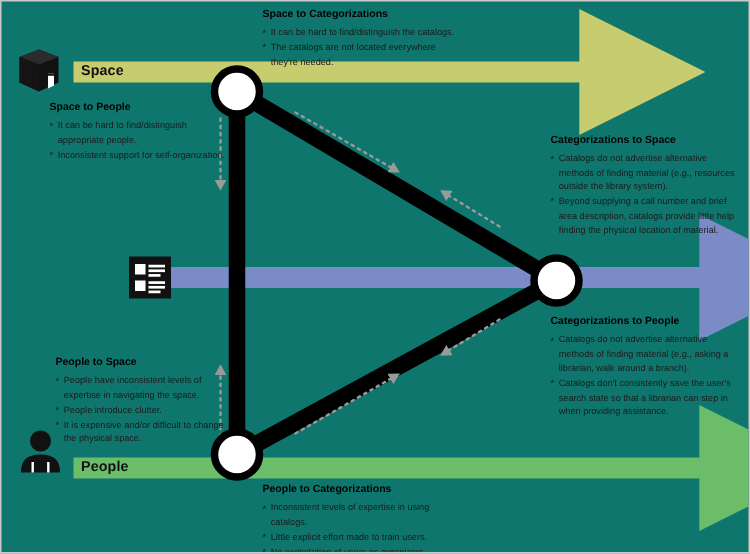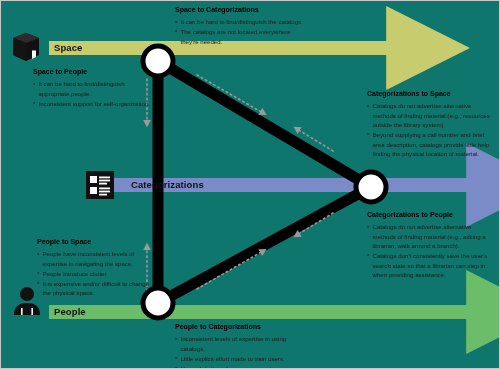--- a/index.html
+++ b/index.html
@@ -161,21 +161,20 @@
 
     <g transform="translate(13,286)">
       <circle cx="13" cy="7" r="7" fill="#111111"></circle>
       <path d="M0,28 C0,19 5,16 13,16 C21,16 26,19 26,28 Z" fill="#111111"></path>
       <rect x="7" y="21" width="1.6" height="7" fill="#ffffff"></rect>
       <rect x="17.4" y="21" width="1.6" height="7" fill="#ffffff"></rect>
     </g>
   </svg>
 
   <div class="axis-label" id="axis-label-space">Space</div>
-  <div class="axis-label" id="axis-label-categorizations">Categorizations</div>
   <div class="axis-label" id="axis-label-people">People</div>
 
   <div class="note" id="note-space-to-categorizations">
     <span class="note-title">Space to Categorizations</span>
     <ul>
       <li>It can be hard to find/distinguish the catalogs.</li>
       <li>The catalogs are not located everywhere they're needed.</li>
     </ul>
   </div>
 

